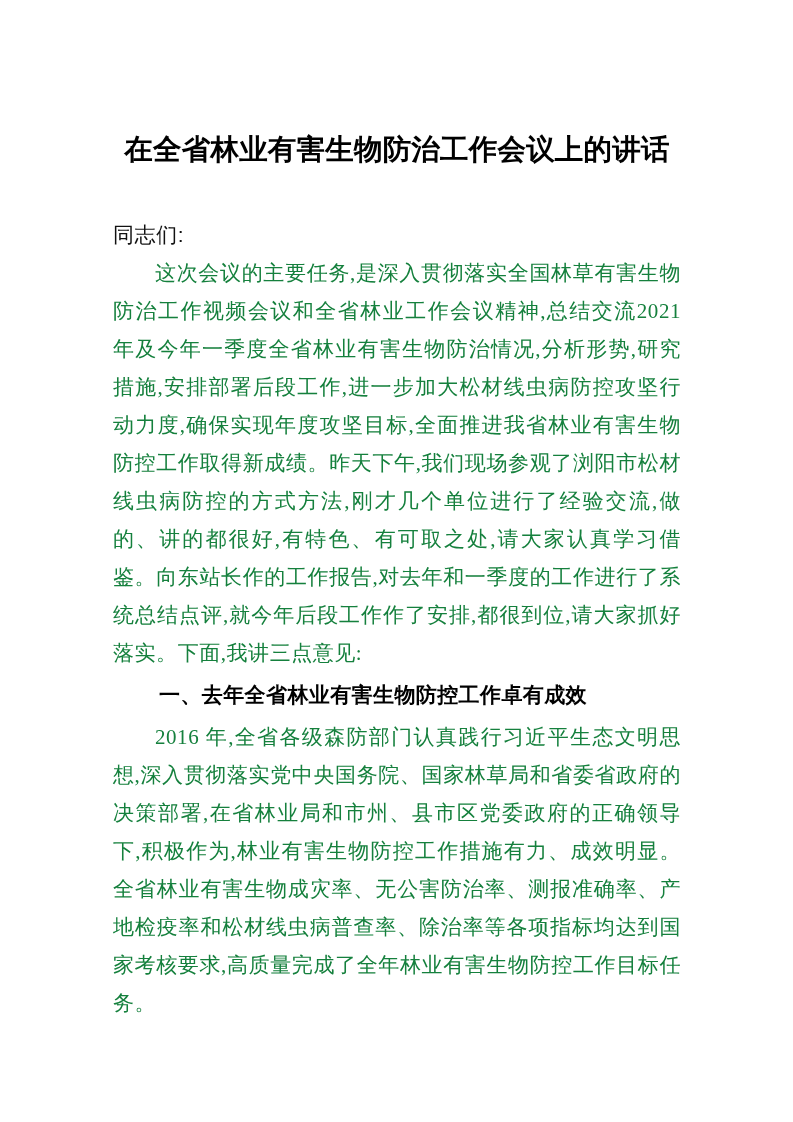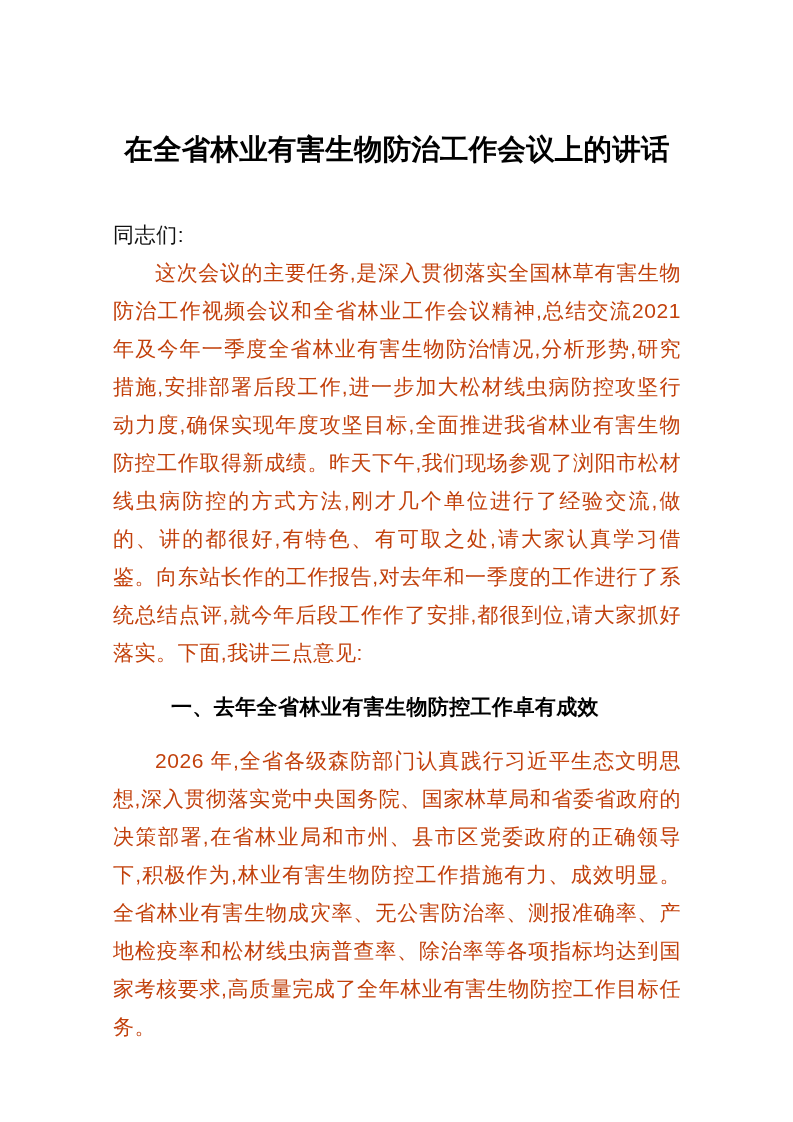--- a/index.html
+++ b/index.html
@@ -47,40 +47,40 @@
     line-height: 38px;
     color: #111111;
     margin: 0;
     padding-top: 44px;
     text-align: left;
     letter-spacing: 0.6px;
   }
 
   
   .body-para {
-    font-family: Liberation Sans, sans-serif;
+    font-family: Liberation Serif, serif;
     font-size: 21px;
     line-height: 38px;
-    color: #c2410c;
+    color: #15803d;
     margin: 0;
     text-indent: 2em;
     text-align: justify;
     text-justify: inter-character;
     letter-spacing: 0.55px;
     word-break: break-all;
   }
 
   
   .section-heading {
     font-family: "Liberation Sans", "DejaVu Sans", sans-serif;
     font-size: 21px;
     font-weight: bold;
     line-height: 38px;
     color: #000000;
-    margin: 16px;
+    margin: 4px;
     text-indent: 2em;
     text-align: left;
     letter-spacing: 0.4px;
     word-break: break-all;
   }
 </style>
 </head>
 <body>
 
 <div class="page">
@@ -90,17 +90,17 @@
     <h1 class="doc-title">
       <span>在全省林业有害生物防治工作会议上的讲</span><span>话</span>
     </h1>
 
     <p class="salutation">同志们:</p>
 
     <p class="body-para">这次会议的主要任务,是深入贯彻落实全国林草有害生物防治工作视频会议和全省林业工作会议精神,总结交流2021 年及今年一季度全省林业有害生物防治情况,分析形势,研究措施,安排部署后段工作,进一步加大松材线虫病防控攻坚行动力度,确保实现年度攻坚目标,全面推进我省林业有害生物防控工作取得新成绩。昨天下午,我们现场参观了浏阳市松材线虫病防控的方式方法,刚才几个单位进行了经验交流,做的、讲的都很好,有特色、有可取之处,请大家认真学习借鉴。向东站长作的工作报告,对去年和一季度的工作进行了系统总结点评,就今年后段工作作了安排,都很到位,请大家抓好落实。下面,我讲三点意见:</p>
 
     <p class="section-heading">一、去年全省林业有害生物防控工作卓有成效</p>
 
-    <p class="body-para">2026 年,全省各级森防部门认真践行习近平生态文明思想,深入贯彻落实党中央国务院、国家林草局和省委省政府的决策部署,在省林业局和市州、县市区党委政府的正确领导下,积极作为,林业有害生物防控工作措施有力、成效明显。全省林业有害生物成灾率、无公害防治率、测报准确率、产地检疫率和松材线虫病普查率、除治率等各项指标均达到国家考核要求,高质量完成了全年林业有害生物防控工作目标任务。</p>
+    <p class="body-para">2016 年,全省各级森防部门认真践行习近平生态文明思想,深入贯彻落实党中央国务院、国家林草局和省委省政府的决策部署,在省林业局和市州、县市区党委政府的正确领导下,积极作为,林业有害生物防控工作措施有力、成效明显。全省林业有害生物成灾率、无公害防治率、测报准确率、产地检疫率和松材线虫病普查率、除治率等各项指标均达到国家考核要求,高质量完成了全年林业有害生物防控工作目标任务。</p>
 
   </div>
 
 </div>
 
 </body></html>

